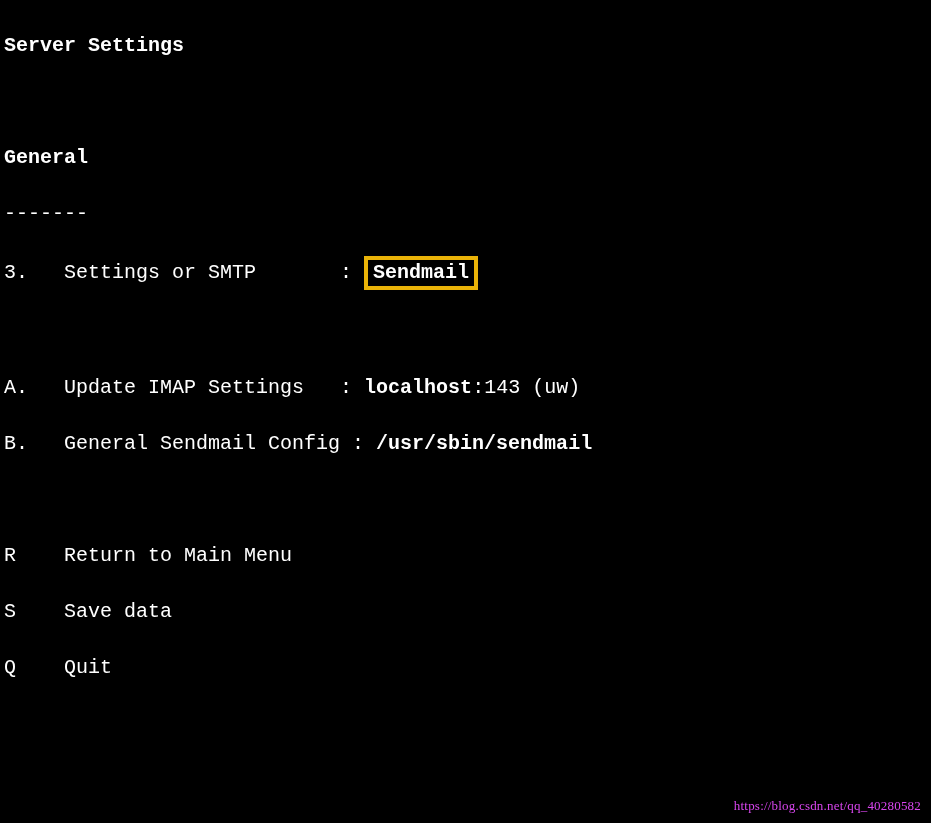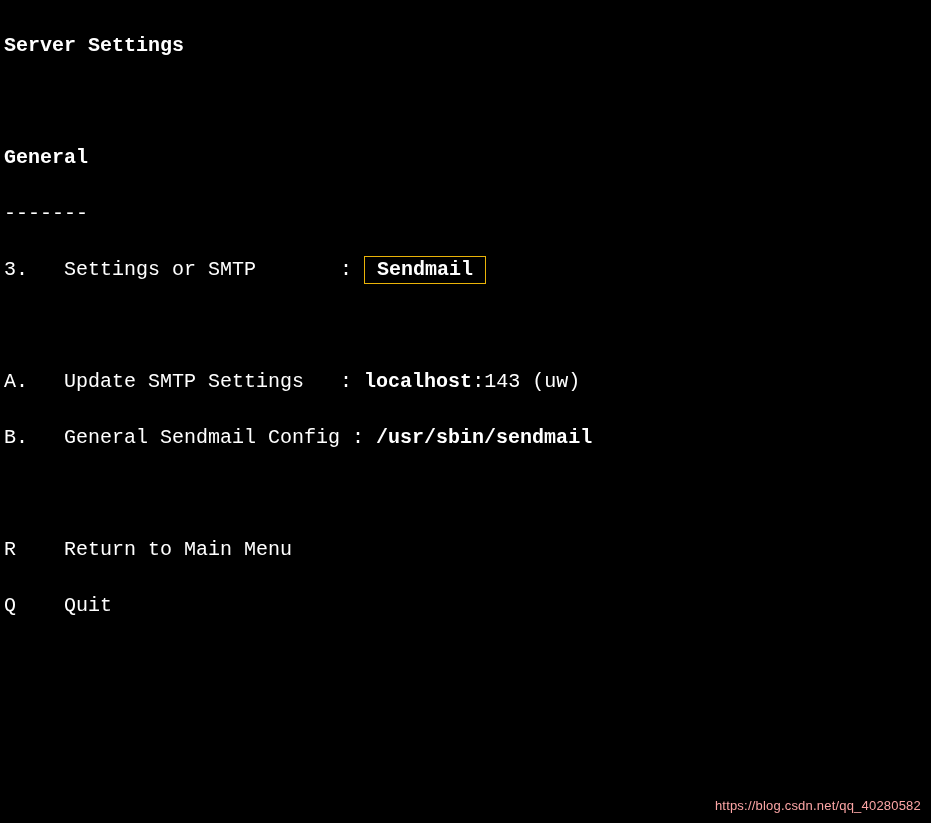--- a/index.html
+++ b/index.html
@@ -18,49 +18,50 @@
     padding: 4px 4px;
     white-space: pre;
     position: relative;
     height: 100%;
     box-sizing: border-box;
     border-radius: 15px;
   }
   .bold { font-weight: bold; }
   .row { display: block; }
   .hl-box {
-    border: 1px solid #eab308;
-    padding: 0 12px;
+    border: 4px solid #eab308;
+    padding: 0 5px;
     display: inline-block;
     line-height: 1.3;
   }
   .watermark {
     position: absolute;
     bottom: 8px;
     right: 10px;
-    color: #fca5a5;
-    font-family: Liberation Sans, sans-serif;
+    color: #d946ef;
+    font-family: Liberation Serif, serif;
     font-size: 13px;
     letter-spacing: 0.2px;
   }
 </style>
 </head>
 <body>
 
 <div class="terminal">
 <span class="row bold">Server Settings</span>
 <span class="row"> </span>
 <span class="row bold">General</span>
 <span class="row">-------</span>
 <span class="row"><span>3.</span>   <span>Settings or SMTP</span>       : <span class="hl-box bold"><span>Sendmail</span></span></span>
 <span class="row"> </span>
-<span class="row"><span>A.</span>   <span>Update SMTP Settings</span>   : <span class="bold">localhost</span><span>:143 (uw)</span></span>
+<span class="row"><span>A.</span>   <span>Update IMAP Settings</span>   : <span class="bold">localhost</span><span>:143 (uw)</span></span>
 <span class="row"><span>B.</span>   <span>General Sendmail Config</span> : <span class="bold">/usr/sbin/sendmail</span></span>
 <span class="row"> </span>
 <span class="row"><span>R</span>    <span>Return to Main Menu</span></span>
+<span class="row"><span>S</span>    <span>Save data</span></span>
 <span class="row"><span>Q</span>    <span>Quit</span></span>
 
 
 
 
 
 
 
 
 

